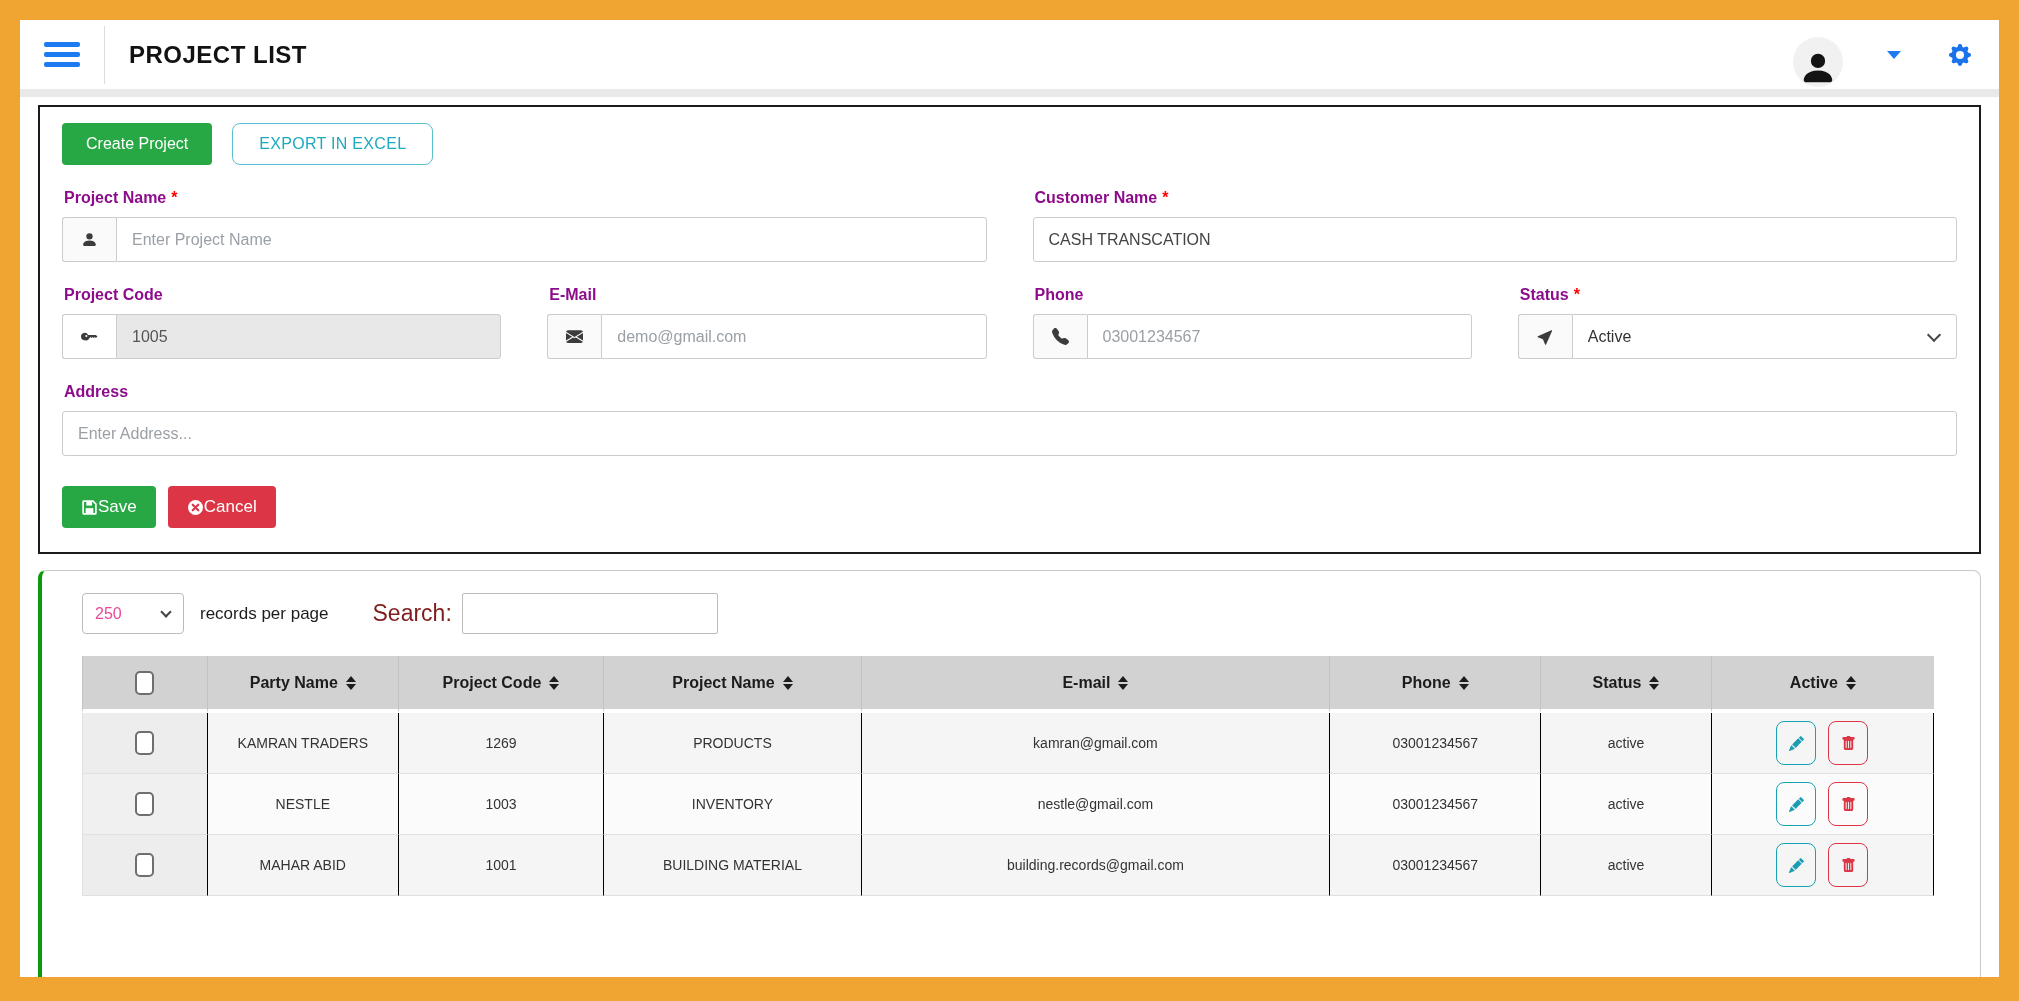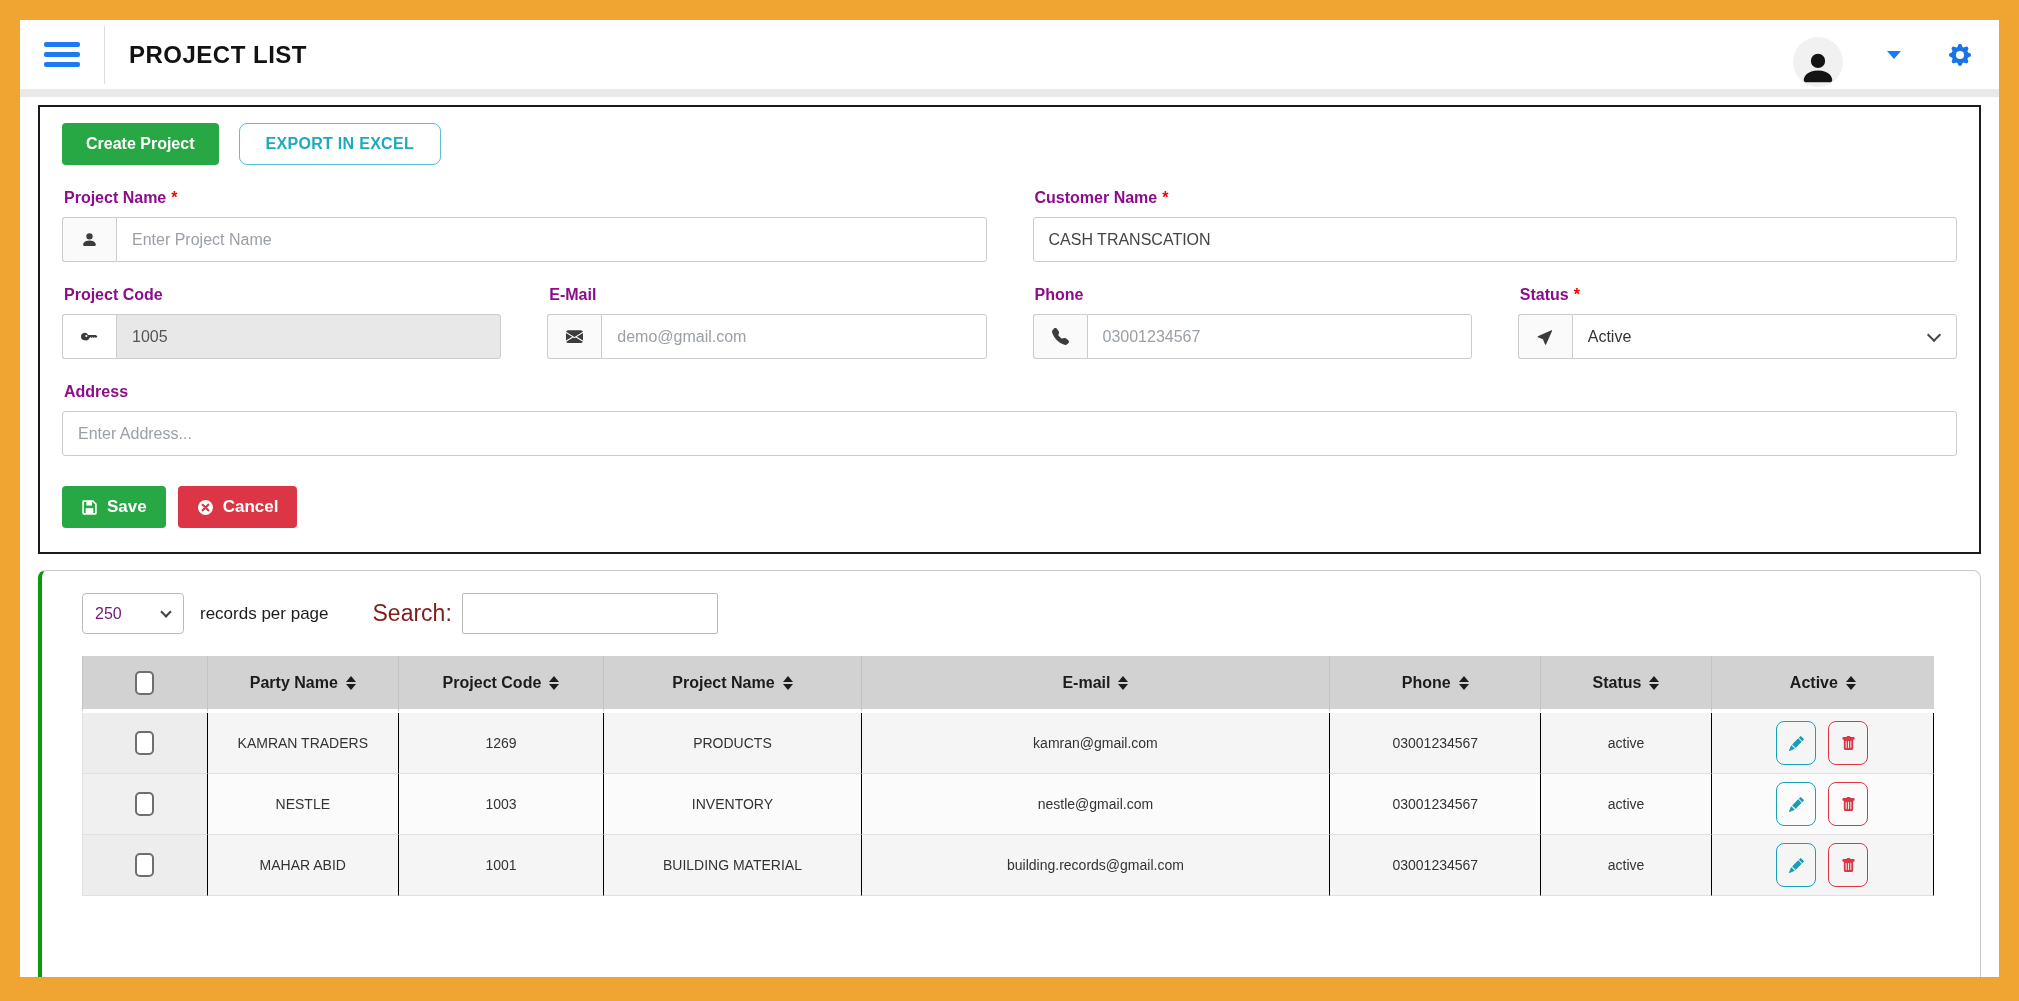--- a/index.html
+++ b/index.html
@@ -24,49 +24,49 @@
   .gear { margin-left:48px; cursor:pointer; display:flex; }
   .gear svg { width:22px; height:22px; fill:#1a73e8; }
   .top-band { height:8px; background:#e9e9e9; flex:none; }
 
   
   .main { flex:1; padding:8px 18px 0 18px; background:#fff; overflow:hidden; }
 
   
   .form-card { border:2px solid #1b1b1b; background:#fff; padding:16px 22px 24px 22px; }
   .toolbar { display:flex; gap:20px; }
-  .btn { border:none; cursor:pointer; font-family:inherit;font-weight:bold; }
+  .btn { border:none; cursor:pointer; font-family:inherit; }
   .btn-create { background:#28a745; color:#fff; font-size:16px; padding:11px 24px; border-radius:4px; }
   .btn-export { background:#fff; color:#1caabe; border:1px solid #5bc0d0; font-size:16px; padding:11px 26px; border-radius:8px; letter-spacing:0.3px; }
   .form-grid { display:grid; grid-template-columns:repeat(4,1fr); column-gap:46px; }
   .span2 { grid-column:span 2; }
   .span4 { grid-column:span 4; }
   .f-label { display:block; margin:24px 0 10px 2px; font-size:16px; font-weight:bold; color:#8c0c8c; }
   .req { color:#f00; margin-left:5px; font-weight:bold; }
   .t-input { width:100%; height:45px; border:1px solid #ccc; border-radius:3px; padding:0 15px; font-size:16px; color:#444; font-family:inherit; background:#fff; }
   .t-input::placeholder { color:#9aa0a6; }
   .igroup { display:flex; width:100%; }
   .iaddon { width:54px; flex:none; border:1px solid #ccc; border-right:none; border-radius:3px 0 0 3px; background:#fafafa; display:flex; align-items:center; justify-content:center; }
   .iaddon svg { width:17px; height:17px; fill:#3c3c3c; }
   .igroup .t-input { border-radius:0 3px 3px 0; }
   .readonly { background:#e8e8e8; color:#555; }
   .sel-wrap { position:relative; flex:1; }
   .sel-wrap select { width:100%; height:45px; border:1px solid #ccc; border-radius:0 3px 3px 0; background:#fff; font-size:16px; color:#333; padding:0 15px; appearance:none; -webkit-appearance:none; font-family:inherit; cursor:pointer; }
   .chev { position:absolute; right:18px; top:16px; width:10px; height:10px; border-right:2px solid #444; border-bottom:2px solid #444; transform:rotate(45deg); pointer-events:none; }
   .form-actions { margin-top:30px; display:flex; gap:12px; }
-  .btn-save, .btn-cancel { display:inline-flex; align-items:center; gap:9px; color:#fff; font-size:17px; padding:11px 19px; border-radius:4px; }
+  .btn-save, .btn-cancel { display:inline-flex; align-items:center; color:#fff; font-size:17px; padding:11px 19px; border-radius:4px; }
   .btn-save { background:#28a745; }
   .btn-cancel { background:#dc3545; }
   .btn-save svg, .btn-cancel svg { width:17px; height:17px; }
 
   
   .table-card { margin-top:16px; border:1px solid #c9c9c9; border-left:4px solid #0c9a0c; border-radius:8px; background:#fff; padding:22px 46px 0 40px; min-height:480px; }
   .tbl-controls { display:flex; align-items:center; }
   .mini-select { position:relative; width:102px; }
-  .mini-select select { width:100%; height:41px; border:1px solid #bbb; border-radius:4px; font-size:16px; color:#701a75; padding:0 12px; appearance:none; -webkit-appearance:none; background:#fff; font-family:inherit; cursor:pointer; }
+  .mini-select select { width:100%; height:41px; border:1px solid #bbb; border-radius:4px; font-size:16px; color:#ec4899; padding:0 12px; appearance:none; -webkit-appearance:none; background:#fff; font-family:inherit; cursor:pointer; }
   .mini-select .chev { right:14px; top:15px; width:8px; height:8px; }
   .records-text { font-size:17px; color:#1d1d1d; margin-left:16px; }
   .search-label { font-size:23px; color:#7f1d1d; margin-left:44px; }
   .search-input { width:256px; height:41px; border:1px solid #bbb; border-radius:2px; margin-left:10px; padding:0 10px; font-size:15px; font-family:inherit; }
 
   table.grid { width:100%; border-collapse:separate; border-spacing:0; margin-top:22px; table-layout:fixed; }
   .col-check { width:6.8%; } .col-party { width:10.3%; } .col-code { width:11.1%; }
   .col-pname { width:13.9%; } .col-email { width:25.3%; } .col-phone { width:11.4%; }
   .col-status { width:9.2%; } .col-action { width:12%; }
   th { background:#d2d2d2; height:57px; font-size:16px; font-weight:bold; color:#1c1c1c; text-align:center; border-right:1px solid #c2c2c2; border-bottom:4px solid #fff; cursor:pointer; }

